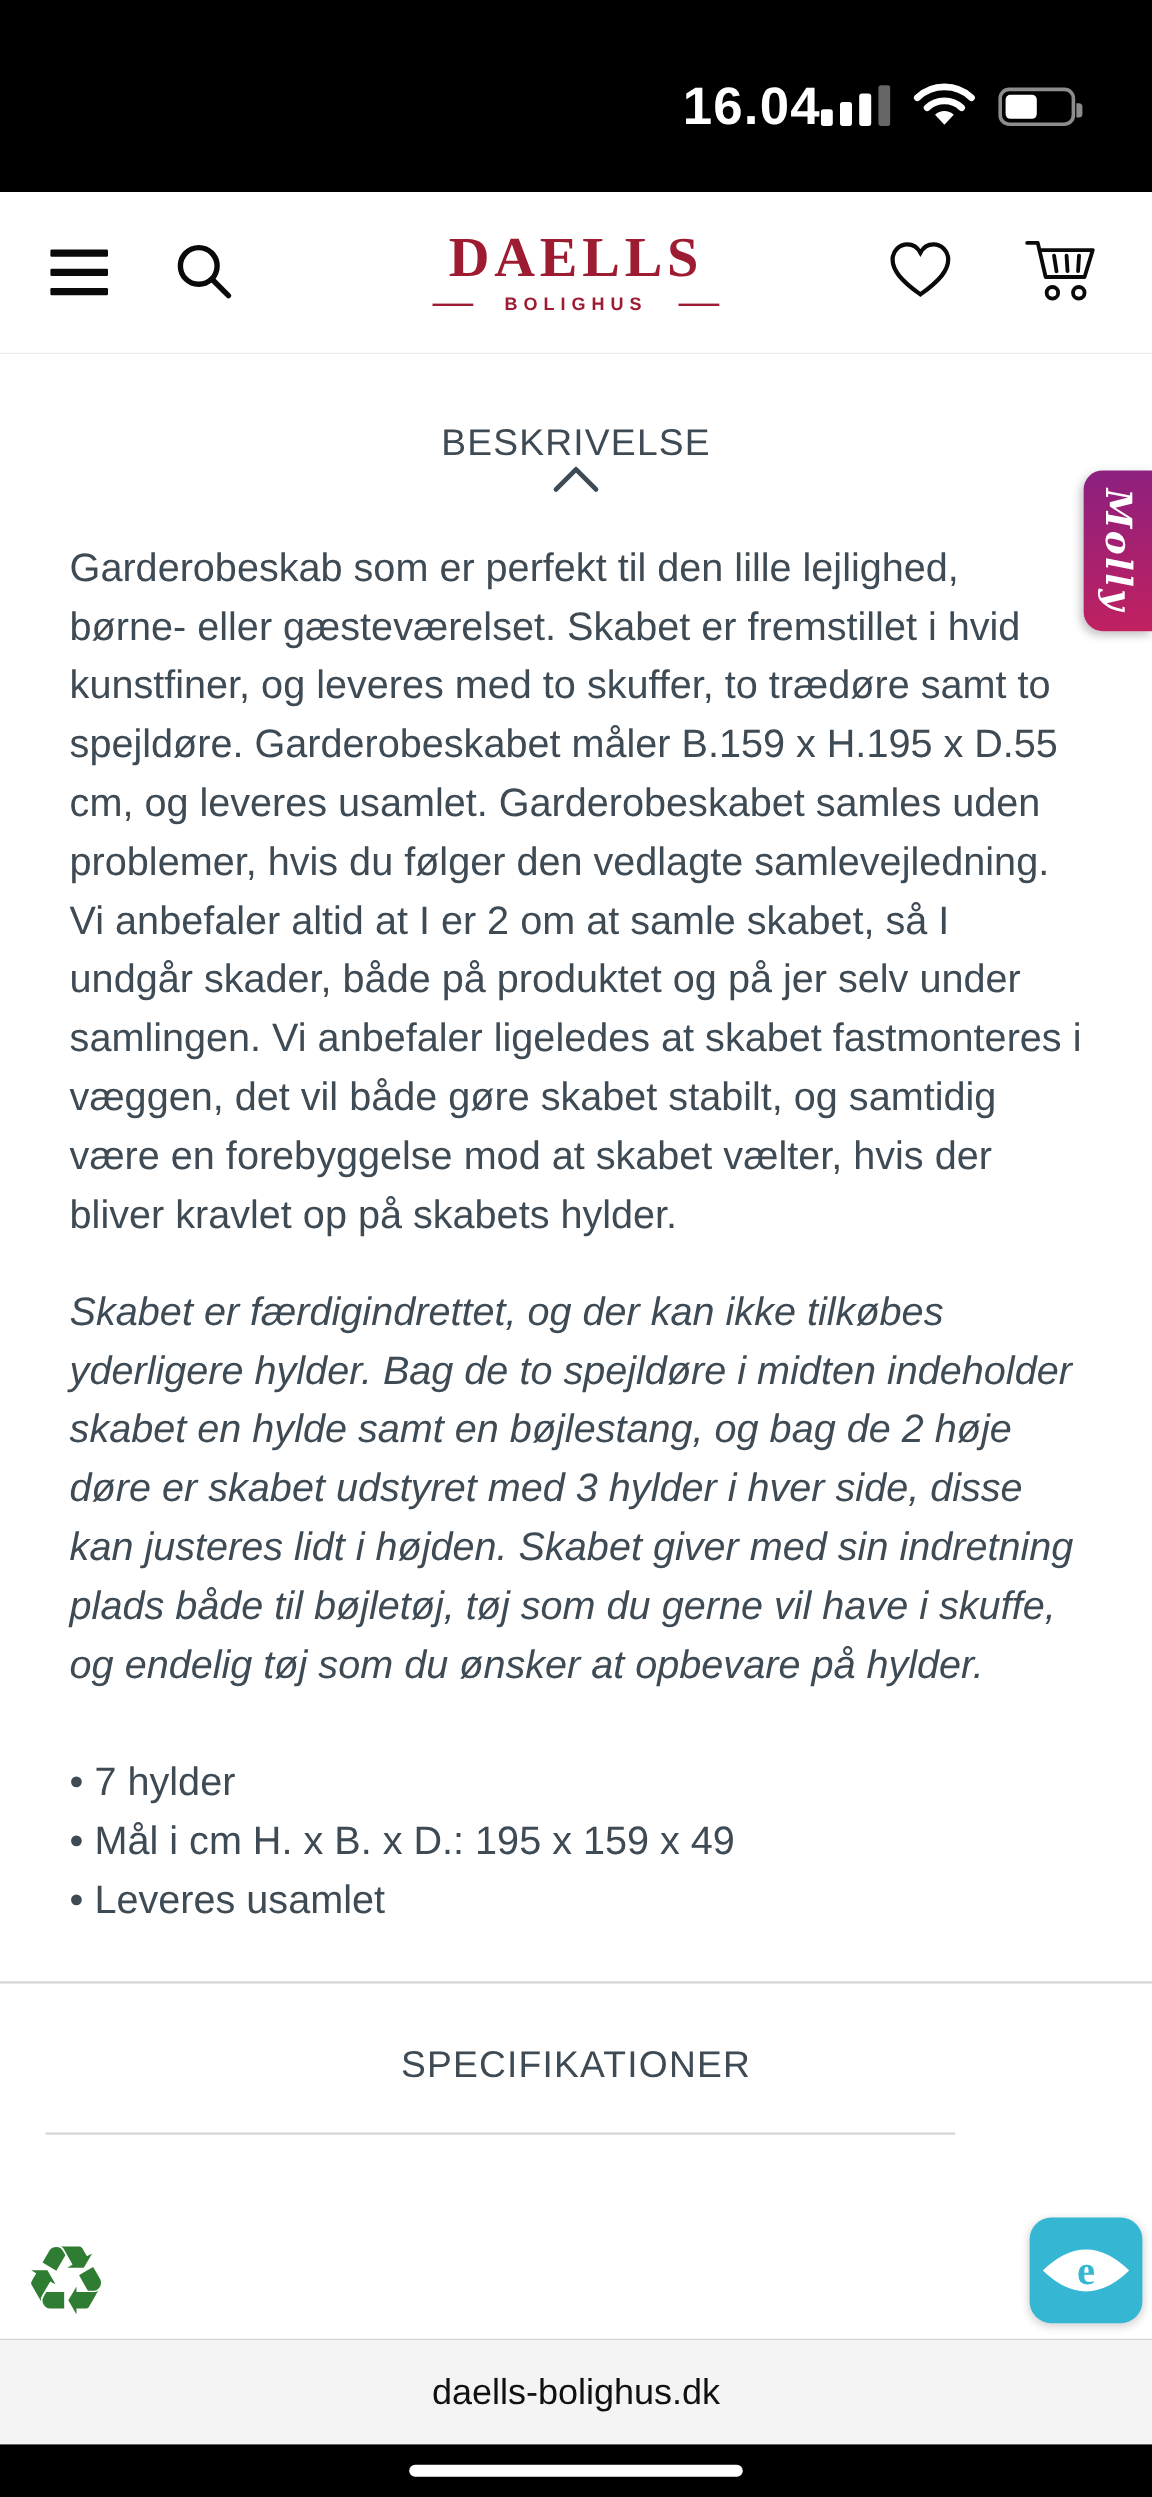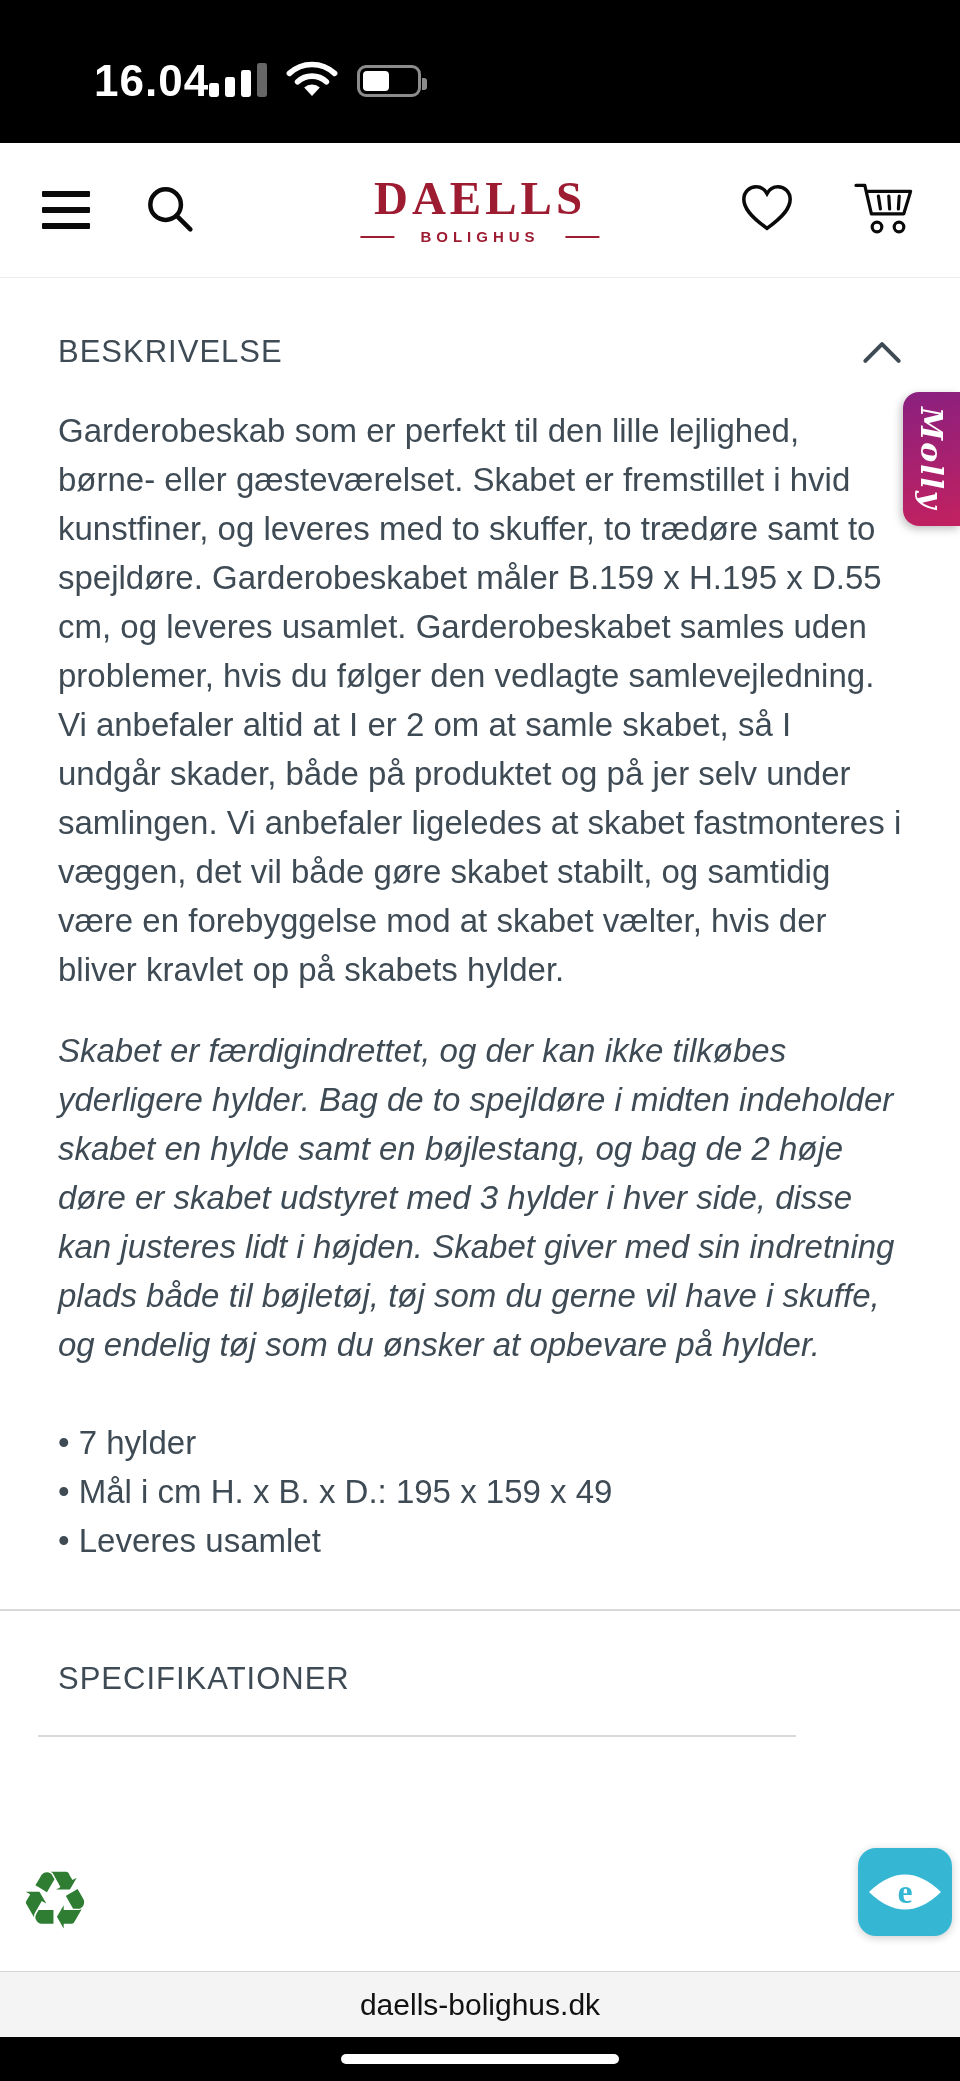--- a/index.html
+++ b/index.html
@@ -4,22 +4,22 @@
 <style>
   * { margin:0; padding:0; box-sizing:border-box; }
   html,body { background:#fff; }
   body {
     width:960px; height:2081px; position:relative; overflow:hidden;
     font-family:"Liberation Sans", sans-serif; color:#3e4a54;
   }
 
   
   .status-bar {
-    height:143px; background:#000; color:#fff;
-    display:flex; align-items:center; justify-content:flex-start;
+    height:160px; background:#000; color:#fff;
+    display:flex; align-items:center; justify-content:flex-end;
     padding:18px 64px 0 94px;
   }
   .status-time { font-size:44px; font-weight:700; letter-spacing:1px; }
   .status-icons { display:flex; align-items:center; gap:18px; }
   .battery { position:relative; width:64px; height:32px;
     border:3px solid rgba(255,255,255,.55); border-radius:9px; }
   .battery-fill { position:absolute; left:3px; top:3px; bottom:3px; width:26px;
     background:#fff; border-radius:4px; }
   .battery-tip { position:absolute; right:-9px; top:10px; width:5px; height:12px;
     background:rgba(255,255,255,.55); border-radius:0 3px 3px 0; }
@@ -40,20 +40,21 @@
     font-size:47px; letter-spacing:4px; color:#9e1c31; line-height:1; }
   .logo-sub { display:flex; align-items:center; gap:26px; margin-top:6px;
     color:#9e1c31; font-size:15px; font-weight:700; letter-spacing:5px; }
   .logo-sub .rule { flex:1; height:2px; background:#9e1c31; min-width:34px; }
 
   
   .content { padding:0 58px; }
   .section-head {
     margin-top:56px; display:flex; align-items:center; justify-content:space-between;
     cursor:pointer;
+    flex-direction:column;
   }
   .section-title { font-size:31px; font-weight:400; letter-spacing:1px; color:#3e4a54; }
   .body-text { font-size:33px; line-height:49px; color:#3e4a54; }
   .para-1 { margin-top:36px; }
   .para-2 { margin-top:32px;font-style:italic; }
   .bullets { margin-top:49px; }
   .bullet { font-size:33px; line-height:49px; color:#3e4a54; }
 
   .divider-full { margin-top:44px; border-top:2px solid #d9d9d9; }
   .spec-head { margin-top:50px; }
@@ -76,21 +77,21 @@
   .recycle-badge { position:absolute; left:12px; top:1858px; width:86px; height:86px;
     display:flex; align-items:center; justify-content:center; cursor:pointer; }
   .recycle-glyph { font-family:"DejaVu Sans", sans-serif; font-size:80px; line-height:1;
     color:#2e7d32; }
   .emaerket-badge { position:absolute; right:8px; top:1848px; width:94px; height:88px;
     background:#35b7d4; border-radius:18px; display:flex; align-items:center;
     justify-content:center; box-shadow:0 2px 8px rgba(0,0,0,.2); cursor:pointer; }
 
   
   .url-bar {
-    position:absolute; left:0; right:0; bottom:44px; height:66px;
+    position:absolute; left:0; right:0; bottom:44px; height:88px;
     background:#f4f4f4; border-top:1px solid #d6d6d6;
     display:flex; align-items:center; justify-content:center; cursor:pointer;
   }
   .url-text { font-size:30px; color:#111; }
   .home-band { position:absolute; left:0; right:0; bottom:0; height:44px; background:#000;
     display:flex; align-items:center; justify-content:center; }
   .home-indicator { width:278px; height:10px; border-radius:5px; background:#fff;
     cursor:grab; }
 </style>
 </head>

